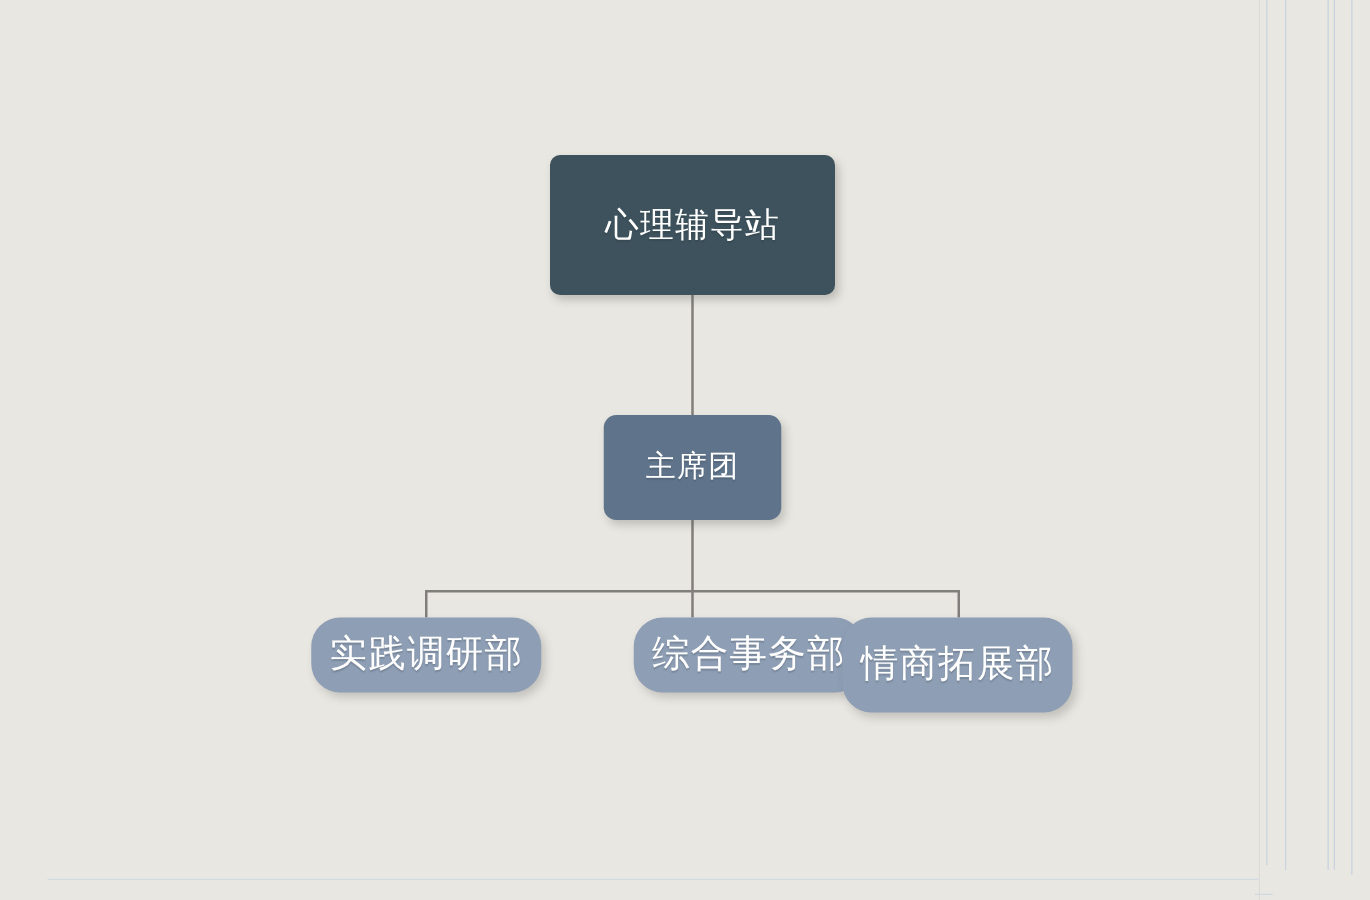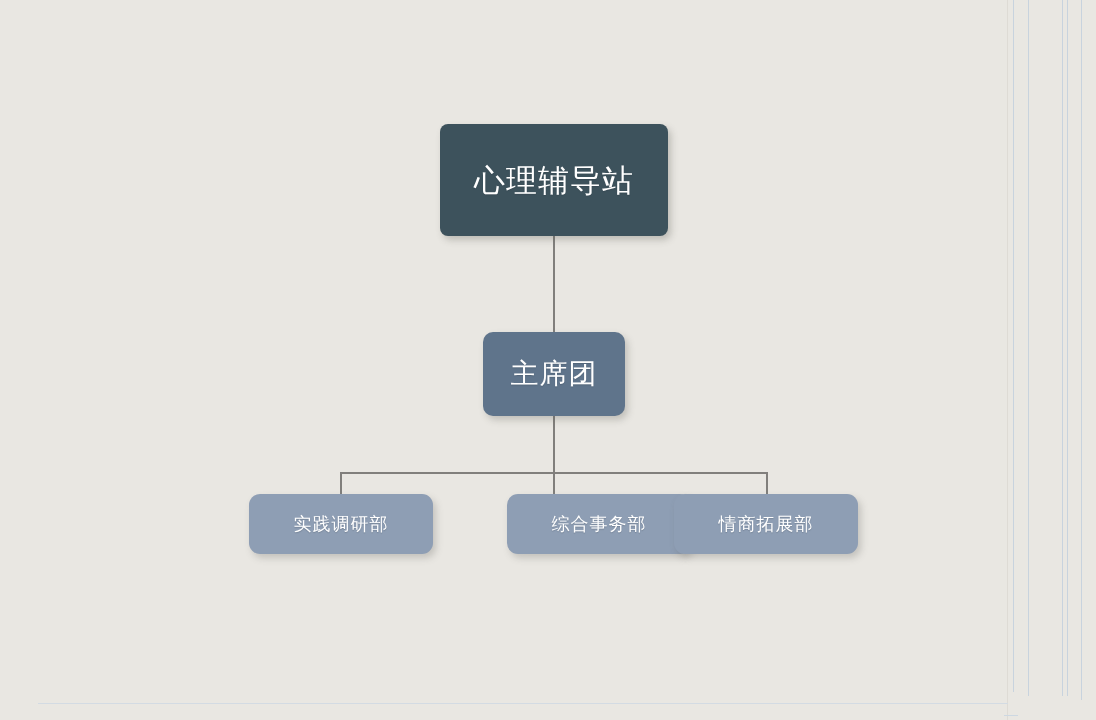--- a/index.html
+++ b/index.html
@@ -59,35 +59,35 @@
     text-align: center;
     letter-spacing: 1px;
     white-space: nowrap;
     box-sizing: border-box;
     user-select: none;
   }
 
   .node-root {
     background: #3d525c;
     border-radius: 8px;
-    font-size: 31px;
+    font-size: 27px;
     box-shadow: 3px 4px 7px rgba(90, 88, 84, 0.30);
   }
 
   .node-mid {
     background: #5f748b;
     border-radius: 10px;
-    font-size: 28px;
+    font-size: 24px;
     box-shadow: 3px 4px 7px rgba(90, 88, 84, 0.28);
   }
 
   .node-leaf {
     background: #8e9eb4;
-    border-radius: 11px;
-    font-size: 18px;
+    border-radius: 23px;
+    font-size: 30px;
     box-shadow: 3px 4px 7px rgba(90, 88, 84, 0.26);
   }
 
   .node-label {
     display: block;
     line-height: 1;
     text-shadow: 0 1px 1px rgba(40, 50, 60, 0.22);
   }
 </style>
 </head>
@@ -124,17 +124,17 @@
   </div>
 
   <div class="node node-leaf" style="left:249px; top:494px; width:184px; height:60px;">
     <span class="node-label">实践调研部</span>
   </div>
 
   <div class="node node-leaf" style="left:462px; top:494px; width:184px; height:60px;margin-left:45px;">
     <span class="node-label">综合事务部</span>
   </div>
 
-  <div class="node node-leaf" style="left:674px; top:494px; width:184px; height:60px;">
+  <div class="node node-leaf" style="left:674px; top:494px; width:184px; height:76px;">
     <span class="node-label">情商拓展部</span>
   </div>
 
 </div>
 
 </body></html>

